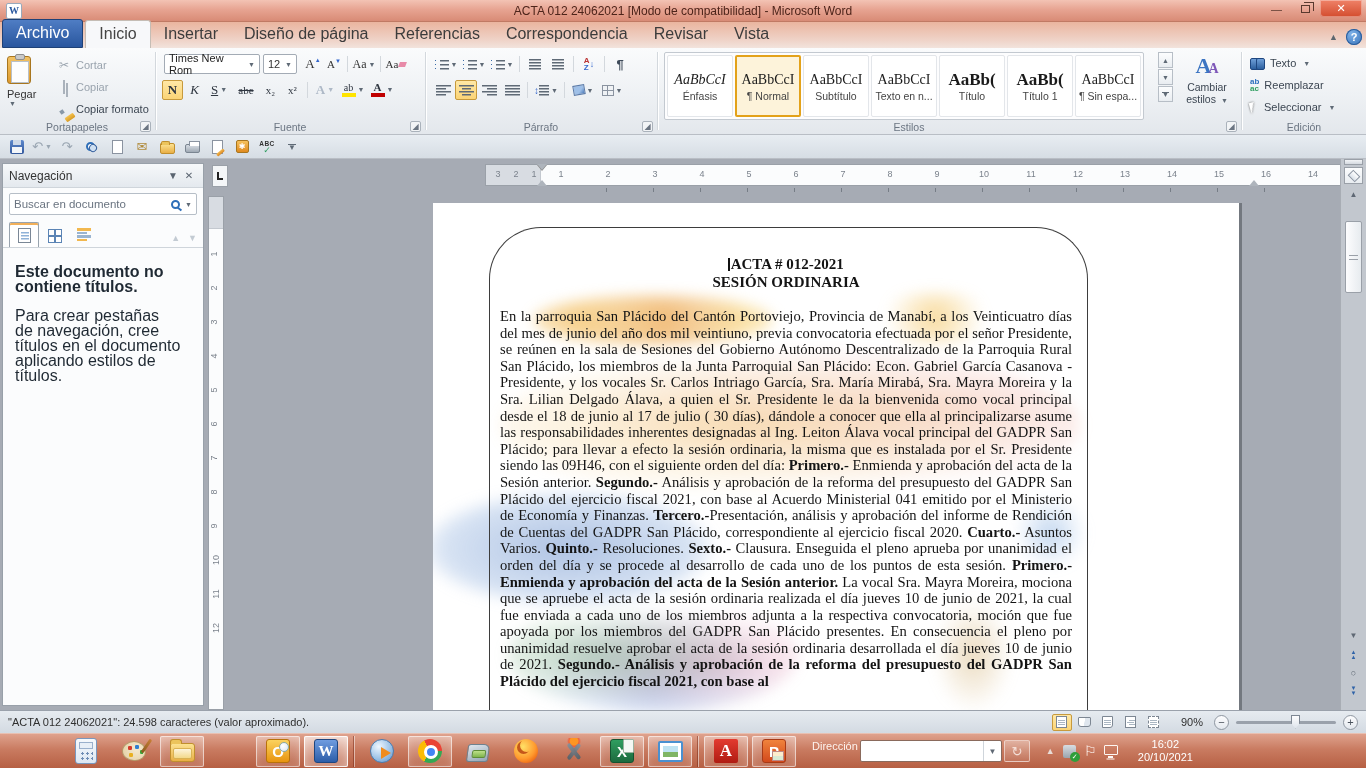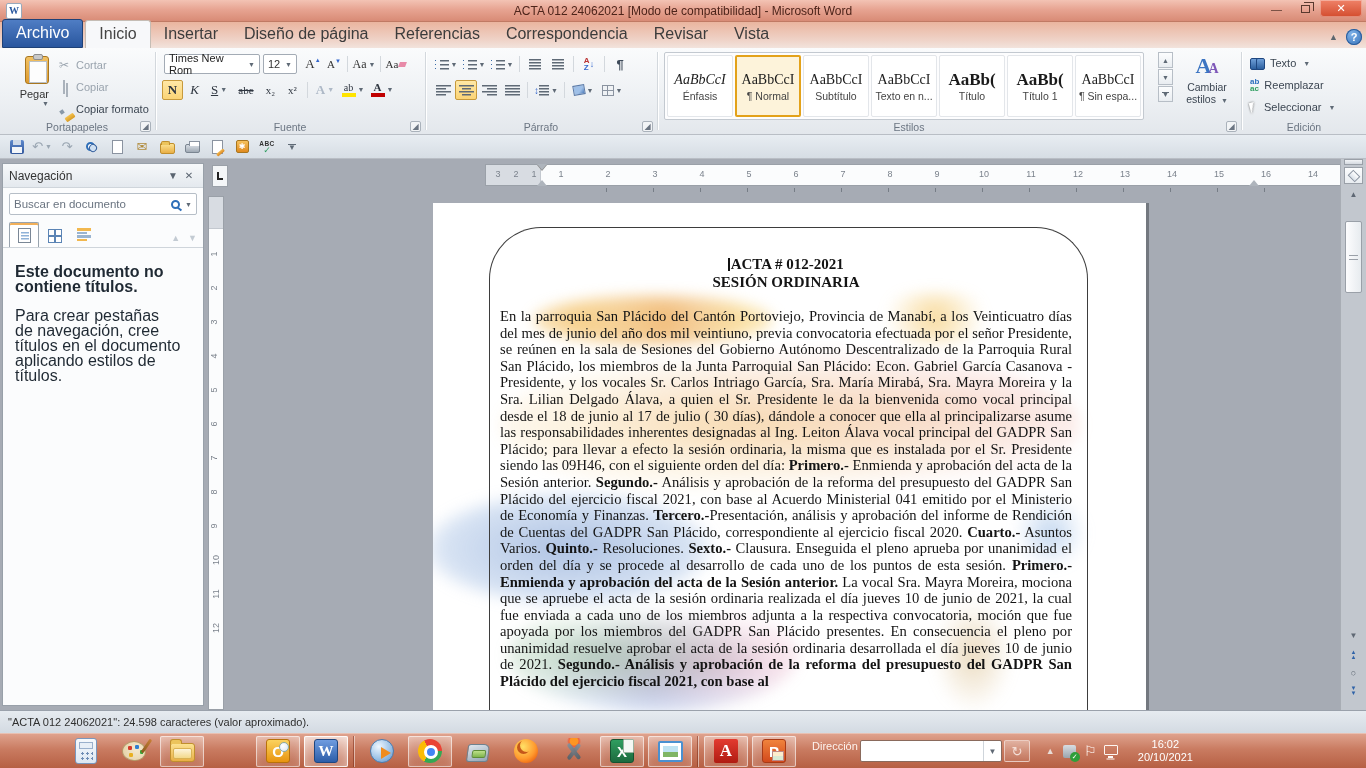--- a/index.html
+++ b/index.html
@@ -28,21 +28,21 @@
 
 .ribbon{position:absolute;left:0;top:48px;width:100%;height:87px;background:linear-gradient(#fafbfc,#eef1f4 55%,#e3e7ec);border-bottom:1px solid #b9bec5}
 .grp{position:absolute;top:0;height:100%}
 .grp-label{position:absolute;bottom:1px;left:0;right:0;text-align:center;color:#6b7582;font-size:10.5px}
 .grp-div{position:absolute;top:4px;bottom:4px;width:1px;background:#d3d8dd;box-shadow:1px 0 0 #fff}
 .dlg{position:absolute;bottom:2px;right:3px;width:11px;height:11px;border:1px solid #aab2bb;border-radius:2px;color:#6b7582;font-size:8px;line-height:9px;text-align:center;background:#f2f4f6}
 .rbtn{display:inline-flex;align-items:center;justify-content:center;border:1px solid transparent;border-radius:2px}
 .ddarr{font-size:7px;color:#5f6a76;margin-left:2px}
 
 
-.paste-btn{position:absolute;left:6px;top:4px;width:44px;height:72px;display:flex;flex-direction:column;align-items:flex-end;justify-content:flex-start;border:1px solid transparent;border-radius:2px}
+.paste-btn{position:absolute;left:6px;top:4px;width:44px;height:72px;display:flex;flex-direction:column;align-items:flex-start;justify-content:flex-start;border:1px solid transparent;border-radius:2px}
 .clipboard-ic{width:24px;height:28px;background:linear-gradient(#f2c264,#dd9a2e);border:1px solid #a8761f;border-radius:3px;position:relative;margin-top:3px}
 .clipboard-ic::before{content:"";position:absolute;left:3px;top:4px;width:16px;height:20px;background:#fdfdfd;border:1px solid #b9c0c8}
 .clipboard-ic::after{content:"";position:absolute;left:7px;top:-3px;width:8px;height:4px;background:#c9c9c9;border:1px solid #8e8e8e;border-radius:2px}
 .small-cmd{position:absolute;left:56px;height:19px;display:flex;align-items:center;gap:4px;font-size:11px;color:#3c4652;white-space:nowrap}
 .small-cmd.dis{color:#9aa4ae}
 .sc-ic{width:16px;text-align:center}
 .cut-ic::before{content:"✂";color:#9aa4ae;font-size:12px}
 .copy-ic{position:relative;width:11px;height:12px;background:#fff;border:1px solid #aab2bb;box-shadow:3px 3px 0 -1px #e8ecf0,3px 3px 0 0 #aab2bb}
 .brush-ic{width:13px;height:13px;position:relative}
 .brush-ic::before{content:"";position:absolute;left:1px;top:6px;width:10px;height:5px;background:linear-gradient(#f4c34f,#d99b25);transform:rotate(-35deg);border-radius:1px}
@@ -153,21 +153,21 @@
 .hr-num{position:absolute;top:4px;font-size:9px;color:#7b828c;transform:translateX(-50%)}
 .hr-ind-top{position:absolute;left:51px;top:-1px;width:0;height:0;border-left:5px solid transparent;border-right:5px solid transparent;border-top:6px solid #aeb4bc;filter:drop-shadow(0 1px 0 #888)}
 .hr-ind-bot{position:absolute;left:51px;bottom:-1px;width:0;height:0;border-left:5px solid transparent;border-right:5px solid transparent;border-bottom:6px solid #aeb4bc}
 .hr-ind-right{position:absolute;left:763px;bottom:-1px;width:0;height:0;border-left:5px solid transparent;border-right:5px solid transparent;border-bottom:6px solid #aeb4bc}
 .hr-ticks{position:absolute;left:540px;top:29px;width:740px;height:4px;background:repeating-linear-gradient(90deg,transparent 0,transparent 46px,#767d86 46px,#767d86 47px);background-position:20px 0}
 .vruler{position:absolute;left:208px;top:37px;width:16px;height:514px;background:#fbfcfd;border:1px solid #9aa0a8}
 .vr-grey{position:absolute;left:0;top:0;right:0;height:32px;background:#d8dce2;border-bottom:1px solid #c3c8cf}
 .vr-num{position:absolute;left:2px;font-size:9px;color:#7b828c;transform:rotate(-90deg)}
 
 
-.page{position:absolute;left:433px;top:44px;width:713px;height:507px;background:#fff;box-shadow:3px 0 0 #73787f,0 3px 0 #73787f;overflow:hidden}
+.page{position:absolute;left:433px;top:44px;width:806px;height:507px;background:#fff;box-shadow:3px 0 0 #73787f,0 3px 0 #73787f;overflow:hidden}
 .page-border{position:absolute;left:56px;top:24px;width:599px;height:600px;border:1.5px solid #3d3d3d;border-radius:52px 52px 0 0;border-bottom:none}
 .wm{position:absolute;border-radius:50%;filter:blur(7px);pointer-events:none}
 .doc-text{position:absolute;left:67px;top:52px;width:572px;font-family:"Liberation Serif","DejaVu Serif",serif;font-size:14.6px;line-height:16.6px;color:#141414}
 .doc-title{text-align:center;font-weight:bold;font-size:15px;line-height:18px}
 .caret{display:inline-block;width:1.4px;height:13px;background:#111;vertical-align:-2px;margin-right:1px}
 .doc-body{margin-top:17px;text-align:justify}
 .doc-body strong{font-weight:bold}
 
 
 .scrollzone{position:absolute;right:0;top:0;width:26px;height:100%;background:#c2c7ce;border-left:1px solid #a8adb4}
@@ -668,20 +668,43 @@
       <div class="bbtn circ" style="top:506px">○</div>
       <div class="bbtn" style="top:524px">
           <span>▼</span>
           <span>▼</span>
         </div>
     </div>
   </div>
 
   <div class="statusbar">
     <span>"ACTA 012 24062021": 24.598 caracteres (valor aproximado).</span>
+    <div class="sb-right">
+      <div class="vb active">
+          <span class="pg"></span>
+        </div>
+      <div class="vb">
+          <span class="book"></span>
+        </div>
+      <div class="vb">
+          <span class="pg" style="border-radius:0 0 3px 0"></span>
+        </div>
+      <div class="vb">
+          <span class="pg" style="background-position:3px 3px,1px 5px,3px 7px"></span>
+        </div>
+      <div class="vb">
+          <span class="pg" style="border-style:dashed"></span>
+        </div>
+      <span class="zoom-label">90%</span>
+      <div class="zbtn">−</div>
+      <div class="ztrack">
+          <div class="zthumb"></div>
+        </div>
+      <div class="zbtn">+</div>
+    </div>
   </div>
 
   <div class="taskbar">
     <div id="tb-icons" style="display:flex;align-items:center;gap:4px">
         <div class="ti">
           <div class="ic ic-calculator"></div>
         </div>
         <div class="ti">
           <div class="ic ic-paint"></div>
         </div>

